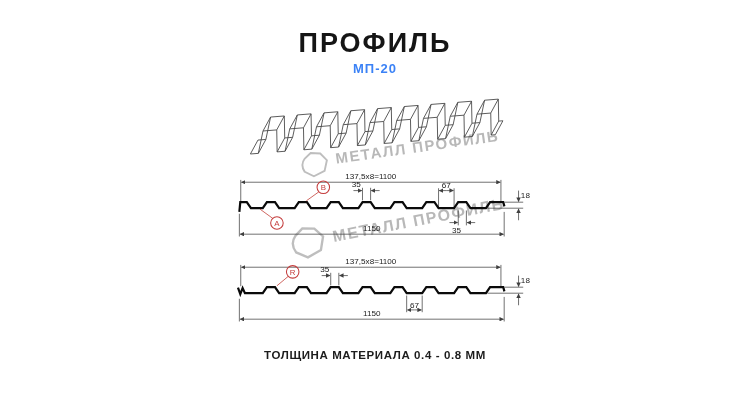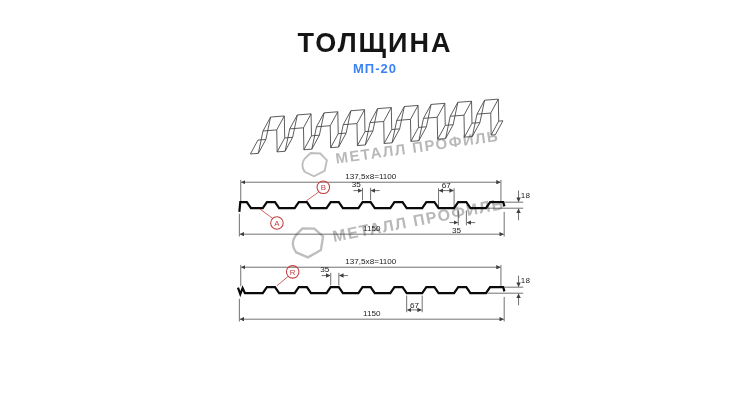--- a/index.html
+++ b/index.html
@@ -21,21 +21,21 @@
   .wm{position:absolute;display:flex;align-items:flex-end;gap:6px;color:rgba(125,125,125,.55);font-weight:bold;z-index:1;pointer-events:none;white-space:nowrap;}
   .wm svg{stroke:rgba(125,125,125,.5);fill:none;transform:translateY(10px);}
   .wm1{left:296px;top:128px;transform:rotate(-8deg);font-size:15px;letter-spacing:1.5px;}
   .wm2{left:284px;top:198px;transform:rotate(-11deg);font-size:16px;letter-spacing:1.5px;}
 </style>
 </head>
 <body>
 
 <div class="page">
 
-  <h1 class="title">ТОЛЩИНА</h1>
+  <h1 class="title">ПРОФИЛЬ</h1>
   <div class="subtitle">МП-20</div>
 
   <div class="wm wm1">
     <svg width="32" height="30" viewBox="0 0 34 30">
       <path d="M6,21 Q2,13 8,7 L15,2 L25,4 L31,12 L27,23 L15,27 Z" stroke-width="2"></path>
     </svg>
     <span>МЕТАЛЛ ПРОФИЛЬ</span>
   </div>
 
   <div class="wm wm2">
@@ -155,13 +155,14 @@
       </g>
       <path id="sec2p" class="profile" d="M2,152L12,180L22,154L32,176L109.00,176L126.75,150L161.75,150L179.50,176L246.50,176L264.25,150L299.25,150L317.00,176L384.00,176L401.75,150L436.75,150L454.50,176L521.50,176L539.25,150L574.25,150L592.00,176L659.00,176L676.75,150L711.75,150L729.50,176L796.50,176L814.25,150L849.25,150L867.00,176L934.00,176L951.75,150L986.75,150L1004.50,176L1071.50,176L1089.25,150L1146,150L1151,168"></path>
       <g class="lbl">
         <line x1="218" y1="104" x2="170" y2="144"></line>
         <circle cx="238" cy="84" r="27"></circle>
         <text x="238" y="97">R</text>
       </g>
     </g>
   </svg>
 
+  <div class="note">ТОЛЩИНА МАТЕРИАЛА 0.4 - 0.8 ММ</div>
 </div>
 
 </body></html>

